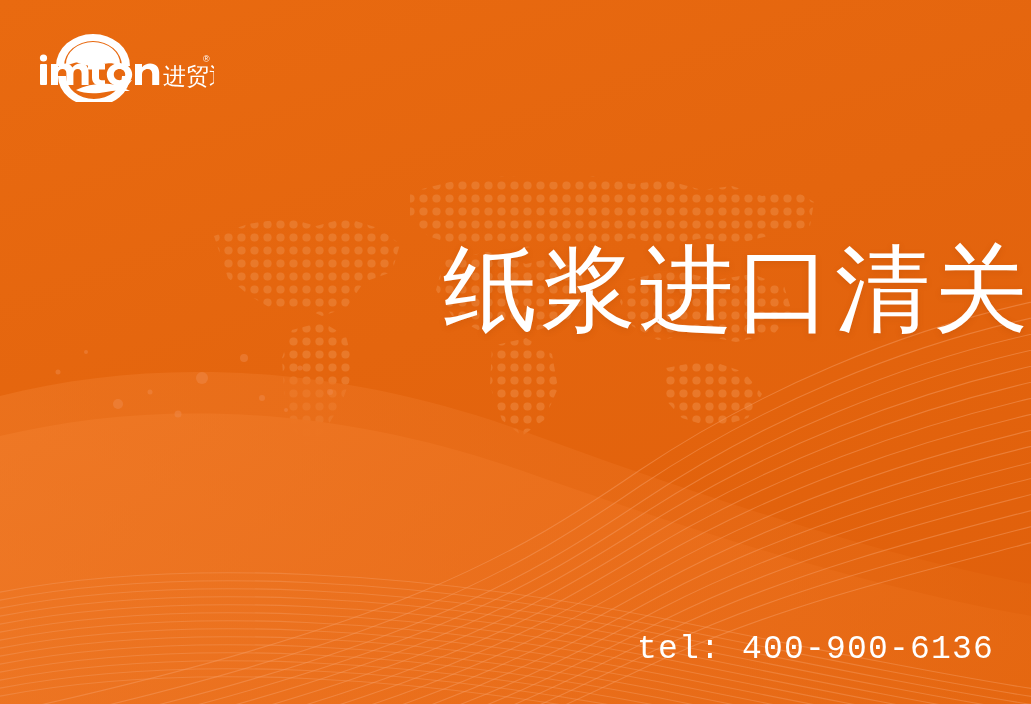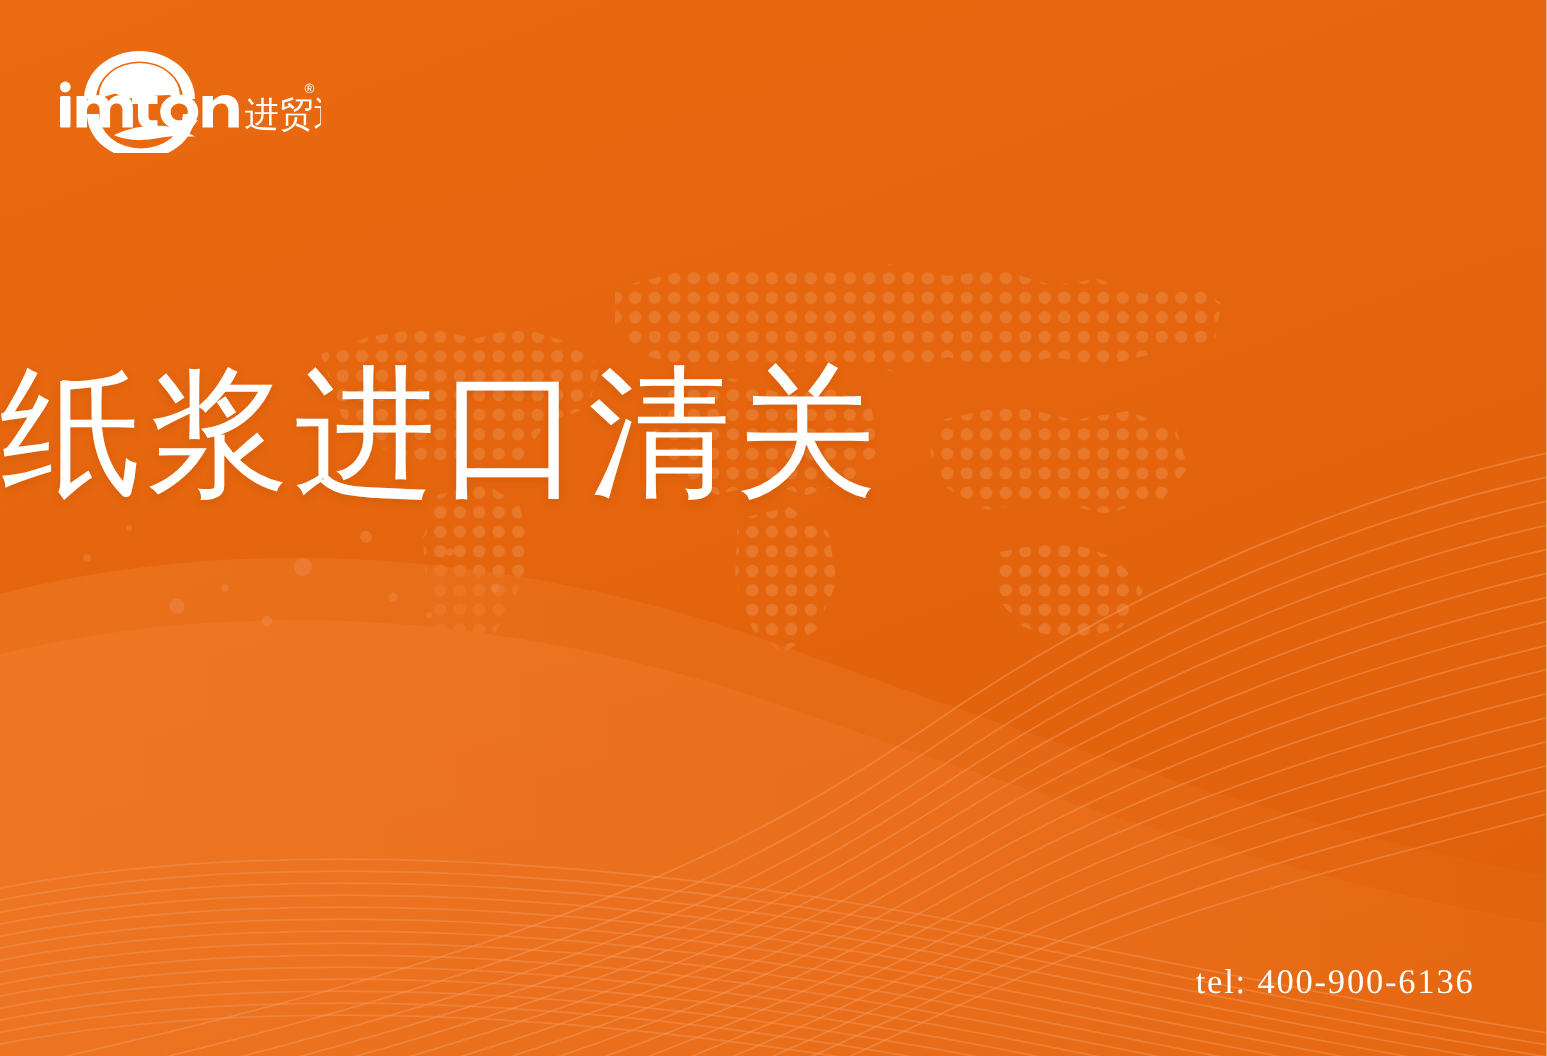--- a/index.html
+++ b/index.html
@@ -71,43 +71,43 @@
     width: 178px;
     height: 74px;
   }
 
   
   .headline {
     position: absolute;
     left: 0;
     right: 0;
     top: 232px;
-    text-align: left;
+    text-align: right;
     color: #ffffff;
     font-size: 95px;
     line-height: 1.22;
     letter-spacing: 3px;
     font-weight: 400;
     font-family: "DejaVu Sans", "Liberation Sans", sans-serif;
     text-shadow: 0 2px 6px rgba(150, 60, 0, 0.18);
     white-space: nowrap;
   }
   .headline-line {
     display: block;
   }
 
   
   .tel {
     position: absolute;
-    right: 48px;
+    right: 37px;
     bottom: 36px;
     color: #ffffff;
-    font-size: 23px;
+    font-size: 33px;
     letter-spacing: 1.2px;
-    font-family: Liberation Serif, serif;
+    font-family: Liberation Mono, monospace;
     font-weight: 400;
   }
 </style>
 </head>
 <body>
 
 <div class="banner">
 
   <div class="bg-base"></div>
 

